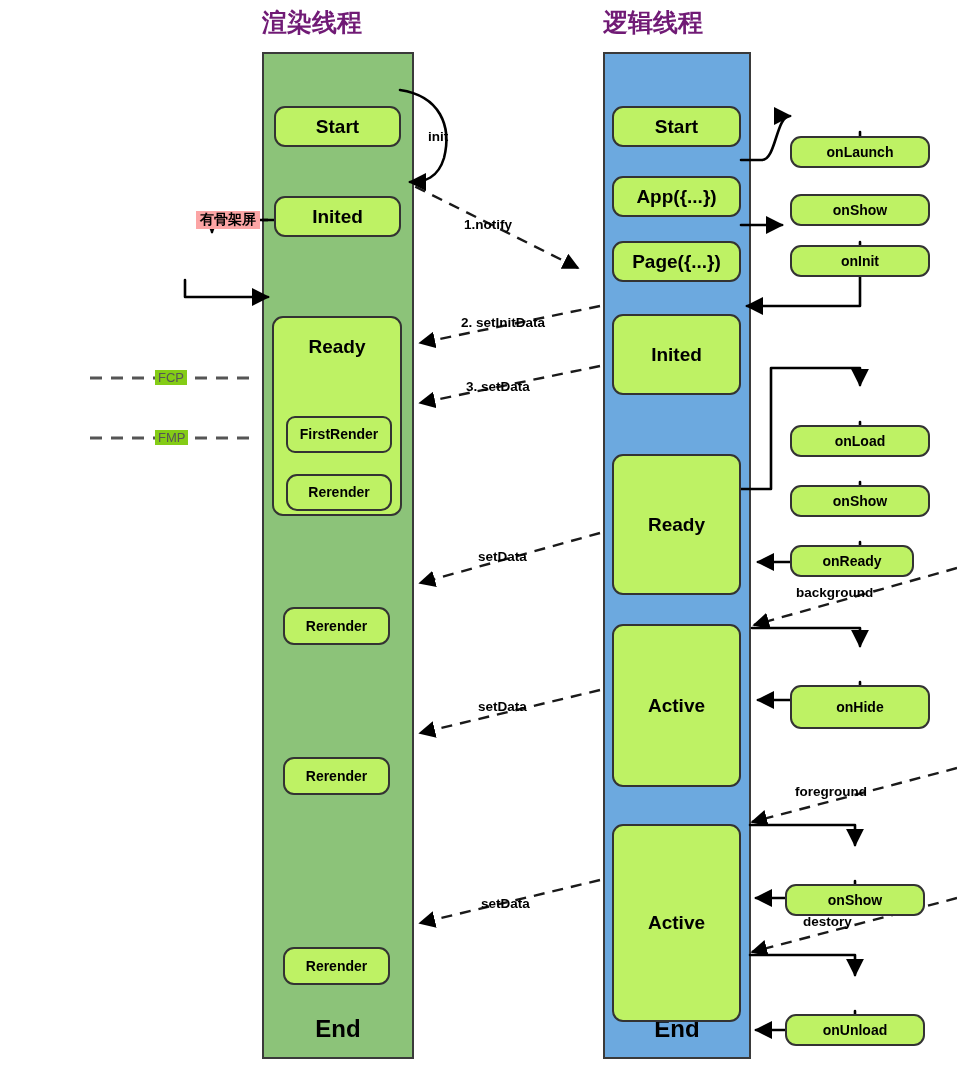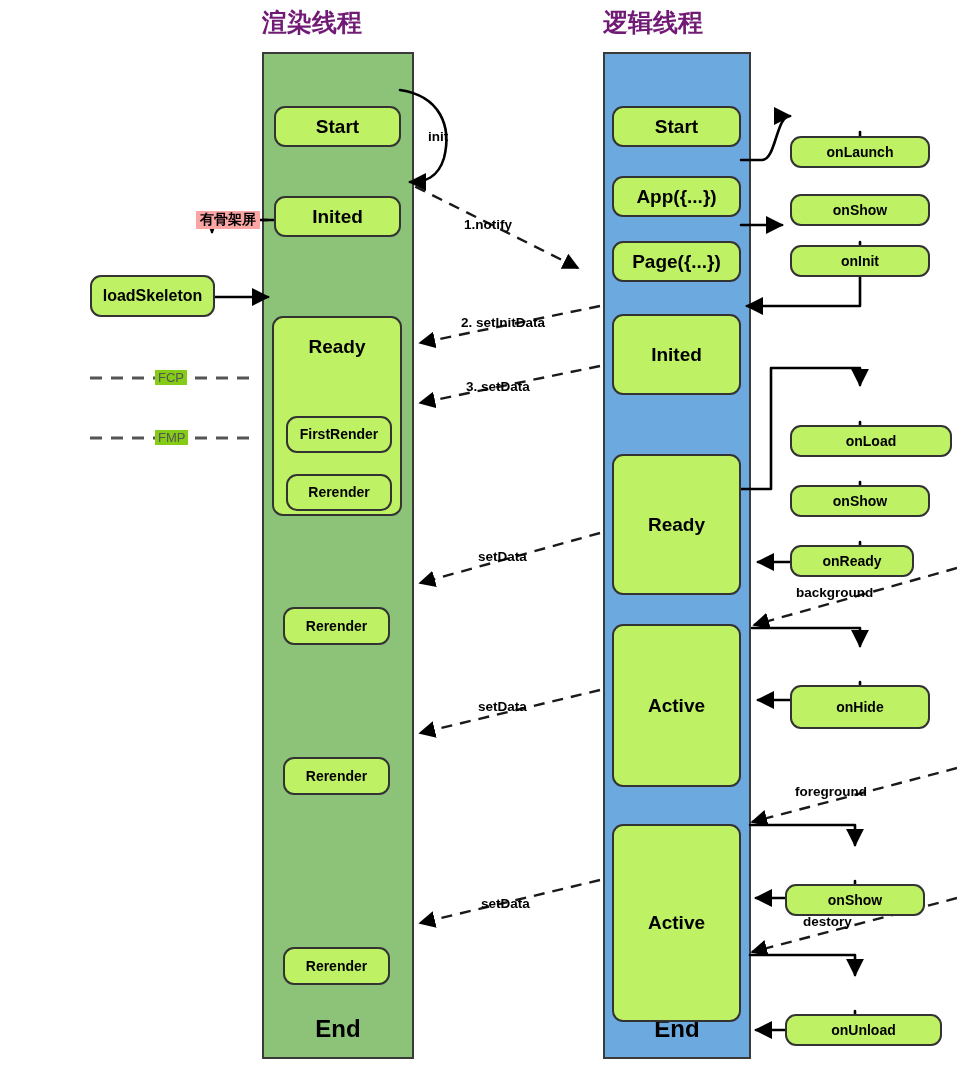--- a/index.html
+++ b/index.html
@@ -193,25 +193,24 @@
 
     <g stroke="#000000" stroke-width="2.6" fill="none">
       <path d="M 268 220 L 262 220"></path>
     </g>
   </svg>
 
   <div class="node big" style="left:274px; top:70px; width:127px; height:41px;">Start</div>
 
   <div class="node big" style="left:274px; top:160px; width:127px; height:41px;">Inited</div>
 
-  <div class="node mid" style="left:90px; top:239px; width:125px; height:42px;">loadSkeleton</div>
 
   <div class="node container" style="left:272px; top:280px; width:130px; height:200px;">
     <span class="container-title">Ready</span>
-    <div class="node small" style="left:12px; top:62px; width:106px; height:37px;">FirstRender</div>
+    <div class="node small" style="left:12px; top:62px; width:106px; height:37px;border-radius:9px;">FirstRender</div>
     <div class="node small" style="left:12px; top:120px; width:106px; height:37px;">Rerender</div>
   </div>
 
   <div class="node small" style="left:283px; top:571px; width:107px; height:38px;">Rerender</div>
 
   <div class="node small" style="left:283px; top:721px; width:107px; height:38px;">Rerender</div>
 
   <div class="node small" style="left:283px; top:911px; width:107px; height:38px;">Rerender</div>
 
   <div class="node big" style="left:612px; top:70px; width:129px; height:41px;">Start</div>
@@ -227,31 +226,31 @@
   <div class="node big" style="left:612px; top:588px; width:129px; height:163px;">Active</div>
 
   <div class="node big" style="left:612px; top:788px; width:129px; height:198px;">Active</div>
 
   <div class="node small" style="left:790px; top:100px; width:140px; height:32px;">onLaunch</div>
 
   <div class="node small" style="left:790px; top:158px; width:140px; height:32px;">onShow</div>
 
   <div class="node small" style="left:790px; top:209px; width:140px; height:32px;">onInit</div>
 
-  <div class="node small" style="left:790px; top:389px; width:162px; height:32px;">onLoad</div>
+  <div class="node small" style="left:790px; top:389px; width:140px; height:32px;">onLoad</div>
 
   <div class="node small" style="left:790px; top:449px; width:140px; height:32px;">onShow</div>
 
   <div class="node small" style="left:790px; top:509px; width:124px; height:32px;">onReady</div>
 
   <div class="node small" style="left:790px; top:649px; width:140px; height:44px;">onHide</div>
 
   <div class="node small" style="left:785px; top:848px; width:140px; height:32px;">onShow</div>
 
-  <div class="node small" style="left:785px; top:978px; width:157px; height:32px;">onUnload</div>
+  <div class="node small" style="left:785px; top:978px; width:140px; height:32px;">onUnload</div>
 
   <div class="edge-label" style="left:428px; top:129px;text-align:right;">init</div>
 
   <div class="edge-label cn" style="left:196px; top:211px; background:#fca5a5; padding:0 4px;">有骨架屏</div>
 
   <div class="edge-label" style="left:464px; top:217px;">1.notify</div>
 
   <div class="edge-label" style="left:461px; top:315px;">2. setInitData</div>
 
   <div class="edge-label" style="left:466px; top:379px;">3. setData</div>

